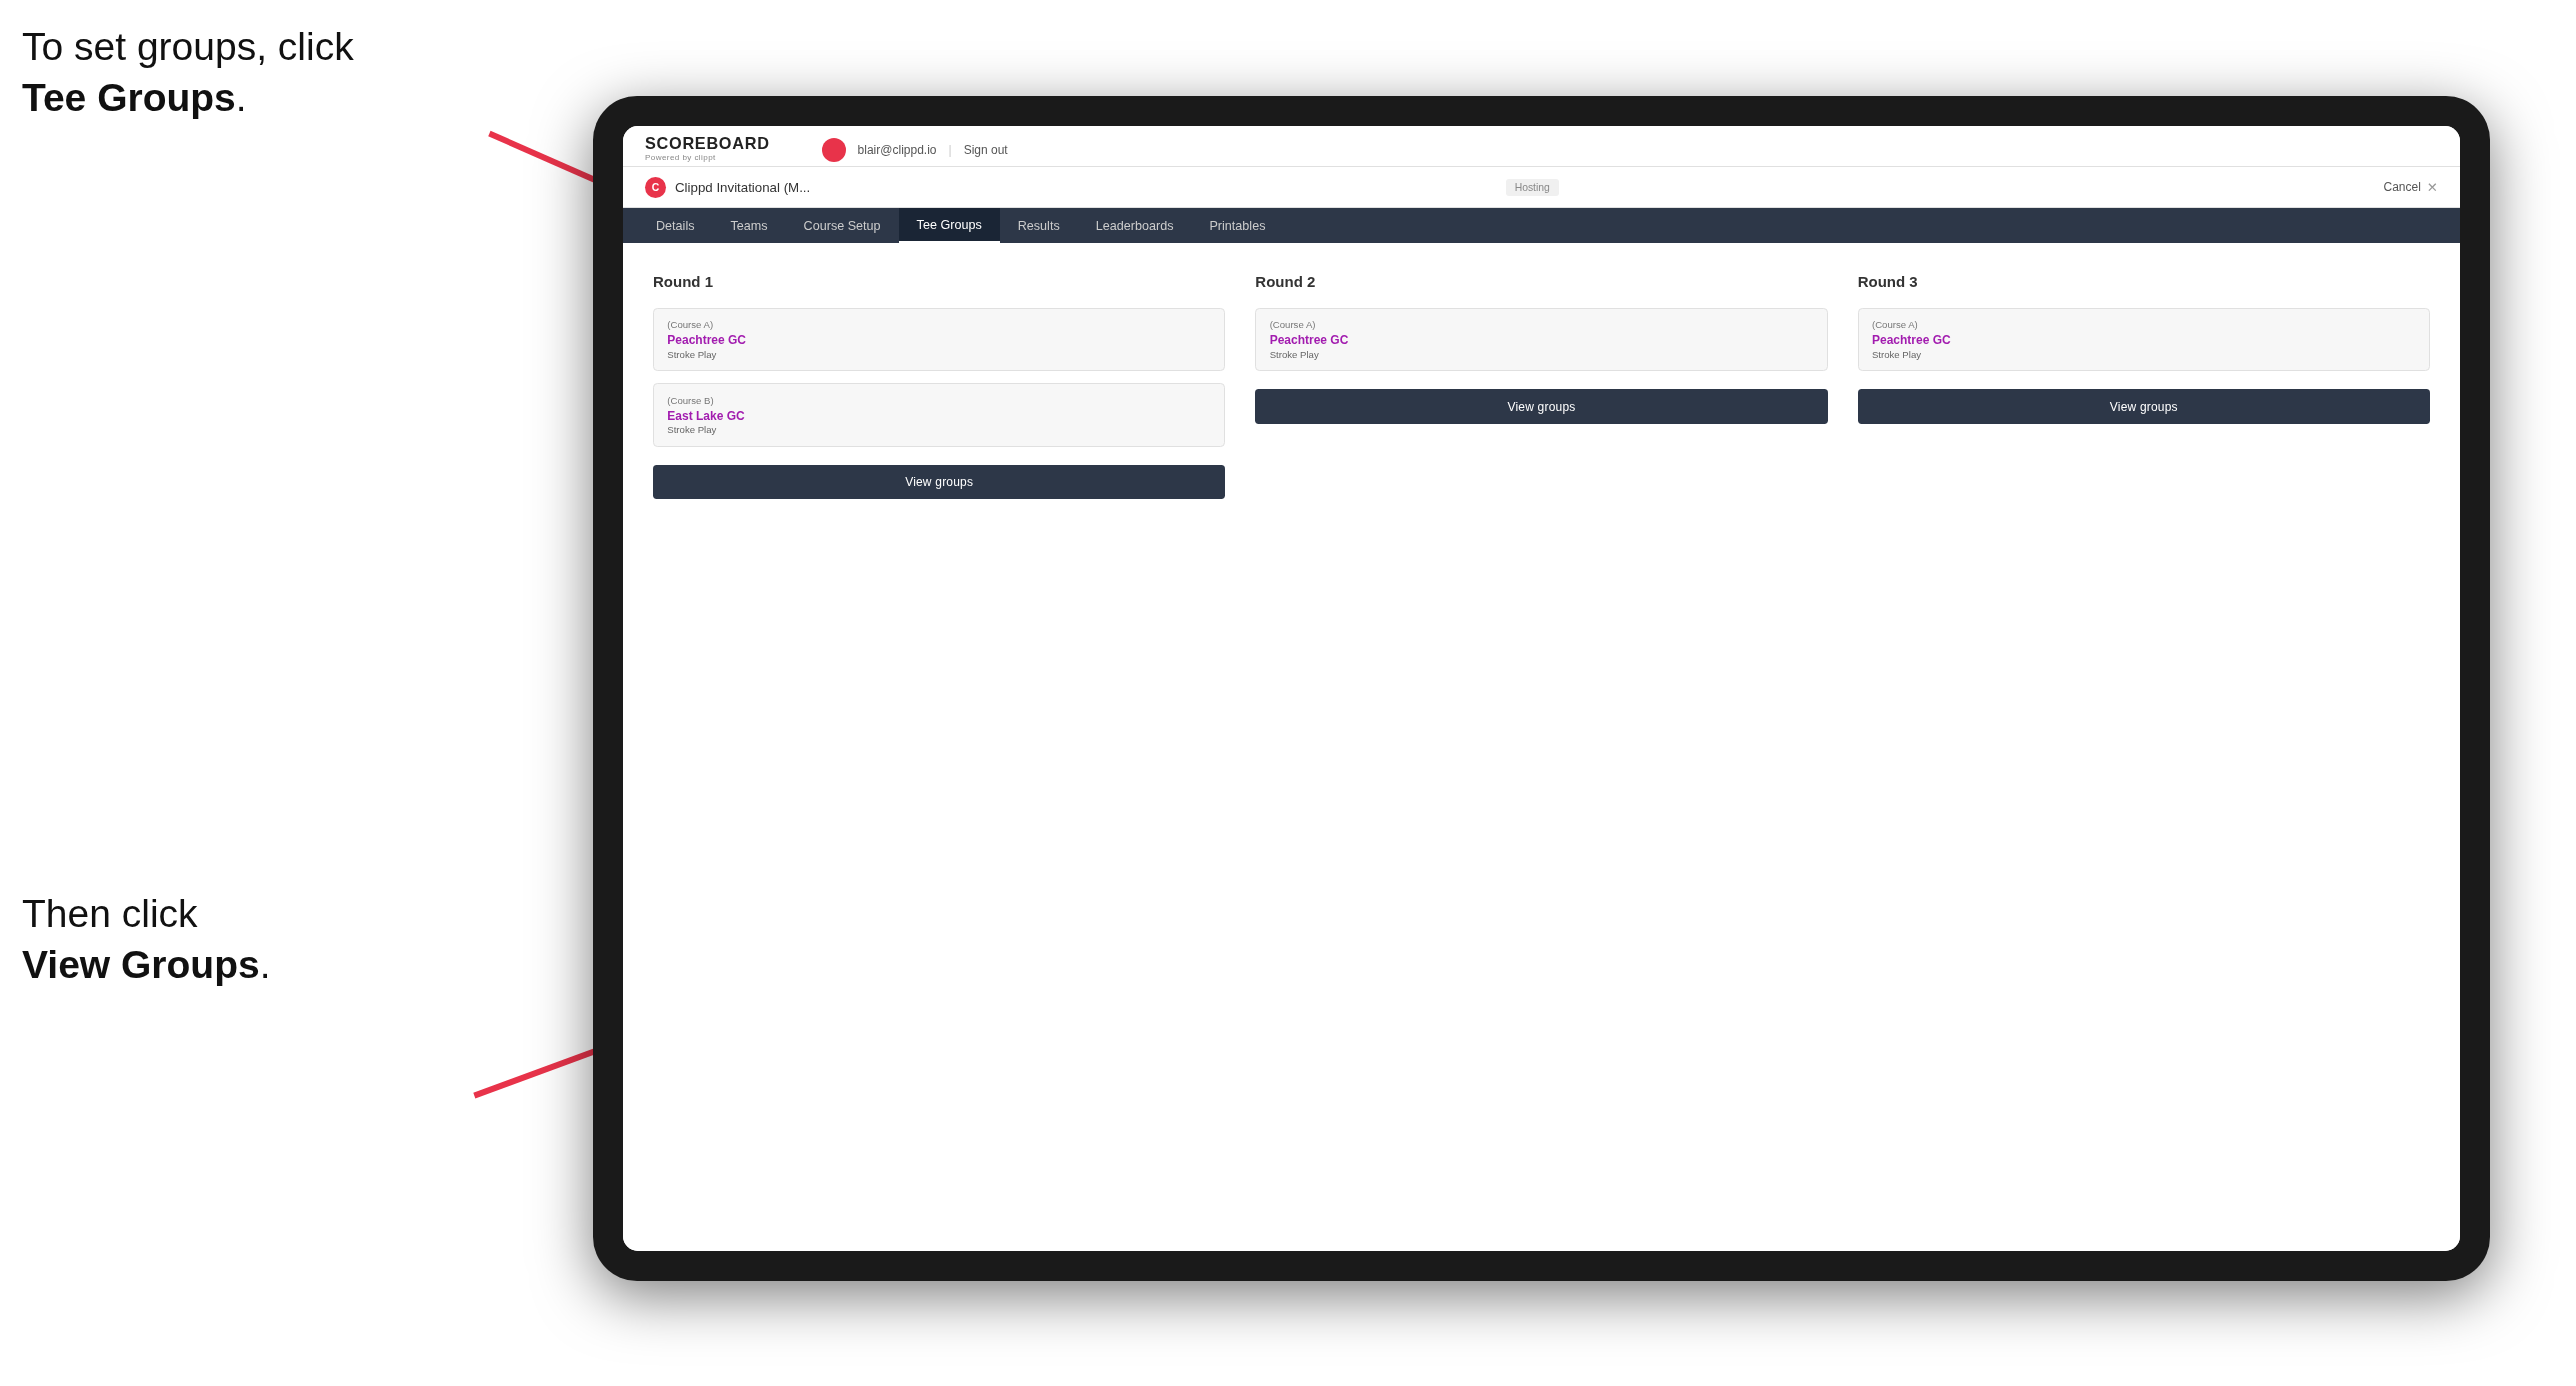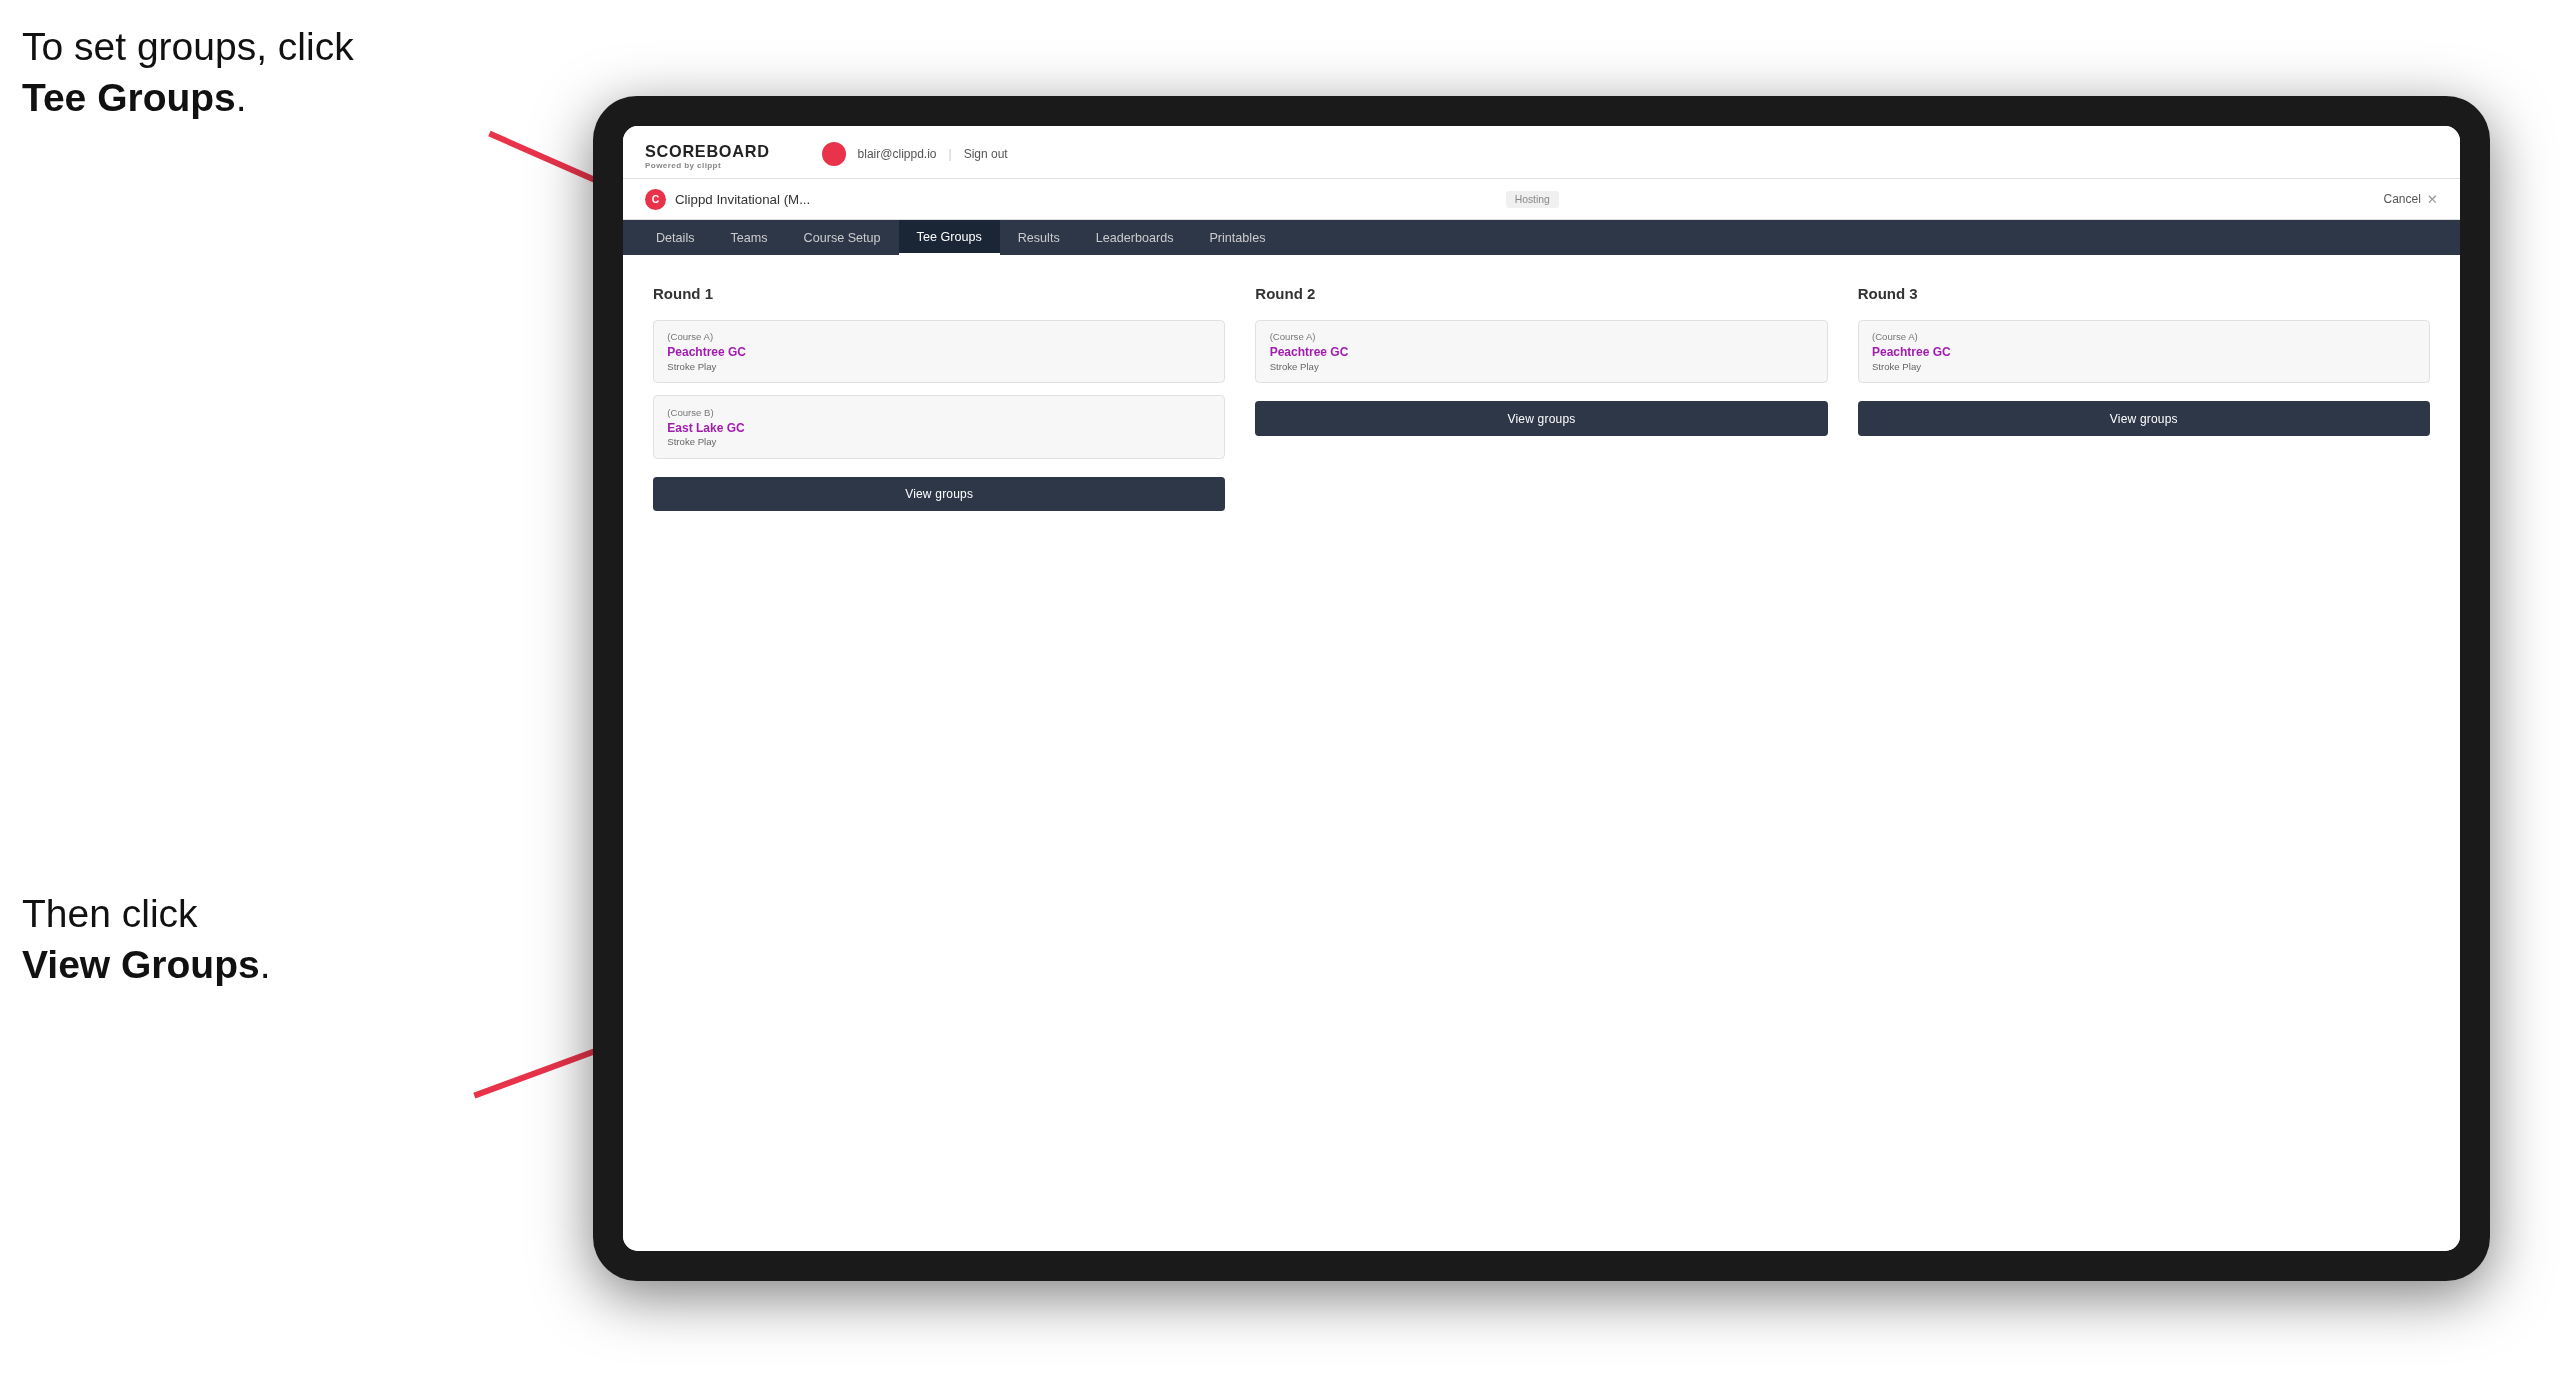--- a/index.html
+++ b/index.html
@@ -53,24 +53,24 @@
       background: #f5f5f5;
       border-radius: 15px;
       overflow: hidden;
       display: flex;
       flex-direction: column;
     }
 
     
     .navbar {
       background: #ffffff;
-      height: 53px;
-      display: flex;
-      align-items: flex-start;
-      padding: 16px 22px;
+      height: 41px;
+      display: flex;
+      align-items: flex-end;
+      padding: 4px 22px;
       border-bottom: 0.7px solid #e0e0e0;
       flex-shrink: 0;
     }
 
     .logo-area {
       display: flex;
       align-items: center;
       margin-right: 30px;
     }
 
@@ -79,21 +79,20 @@
       font-weight: 900;
       color: #222;
       letter-spacing: 0.7px;
     }
 
     .logo-sub {
       font-size: 8.1px;
       color: #888;
       display: block;
       letter-spacing: 0.4px;
-      font-weight: bold;
     }
 
     .nav-links {
       display: flex;
       align-items: center;
       gap: 27px;
       flex: 1;
     }
 
     .nav-link {

